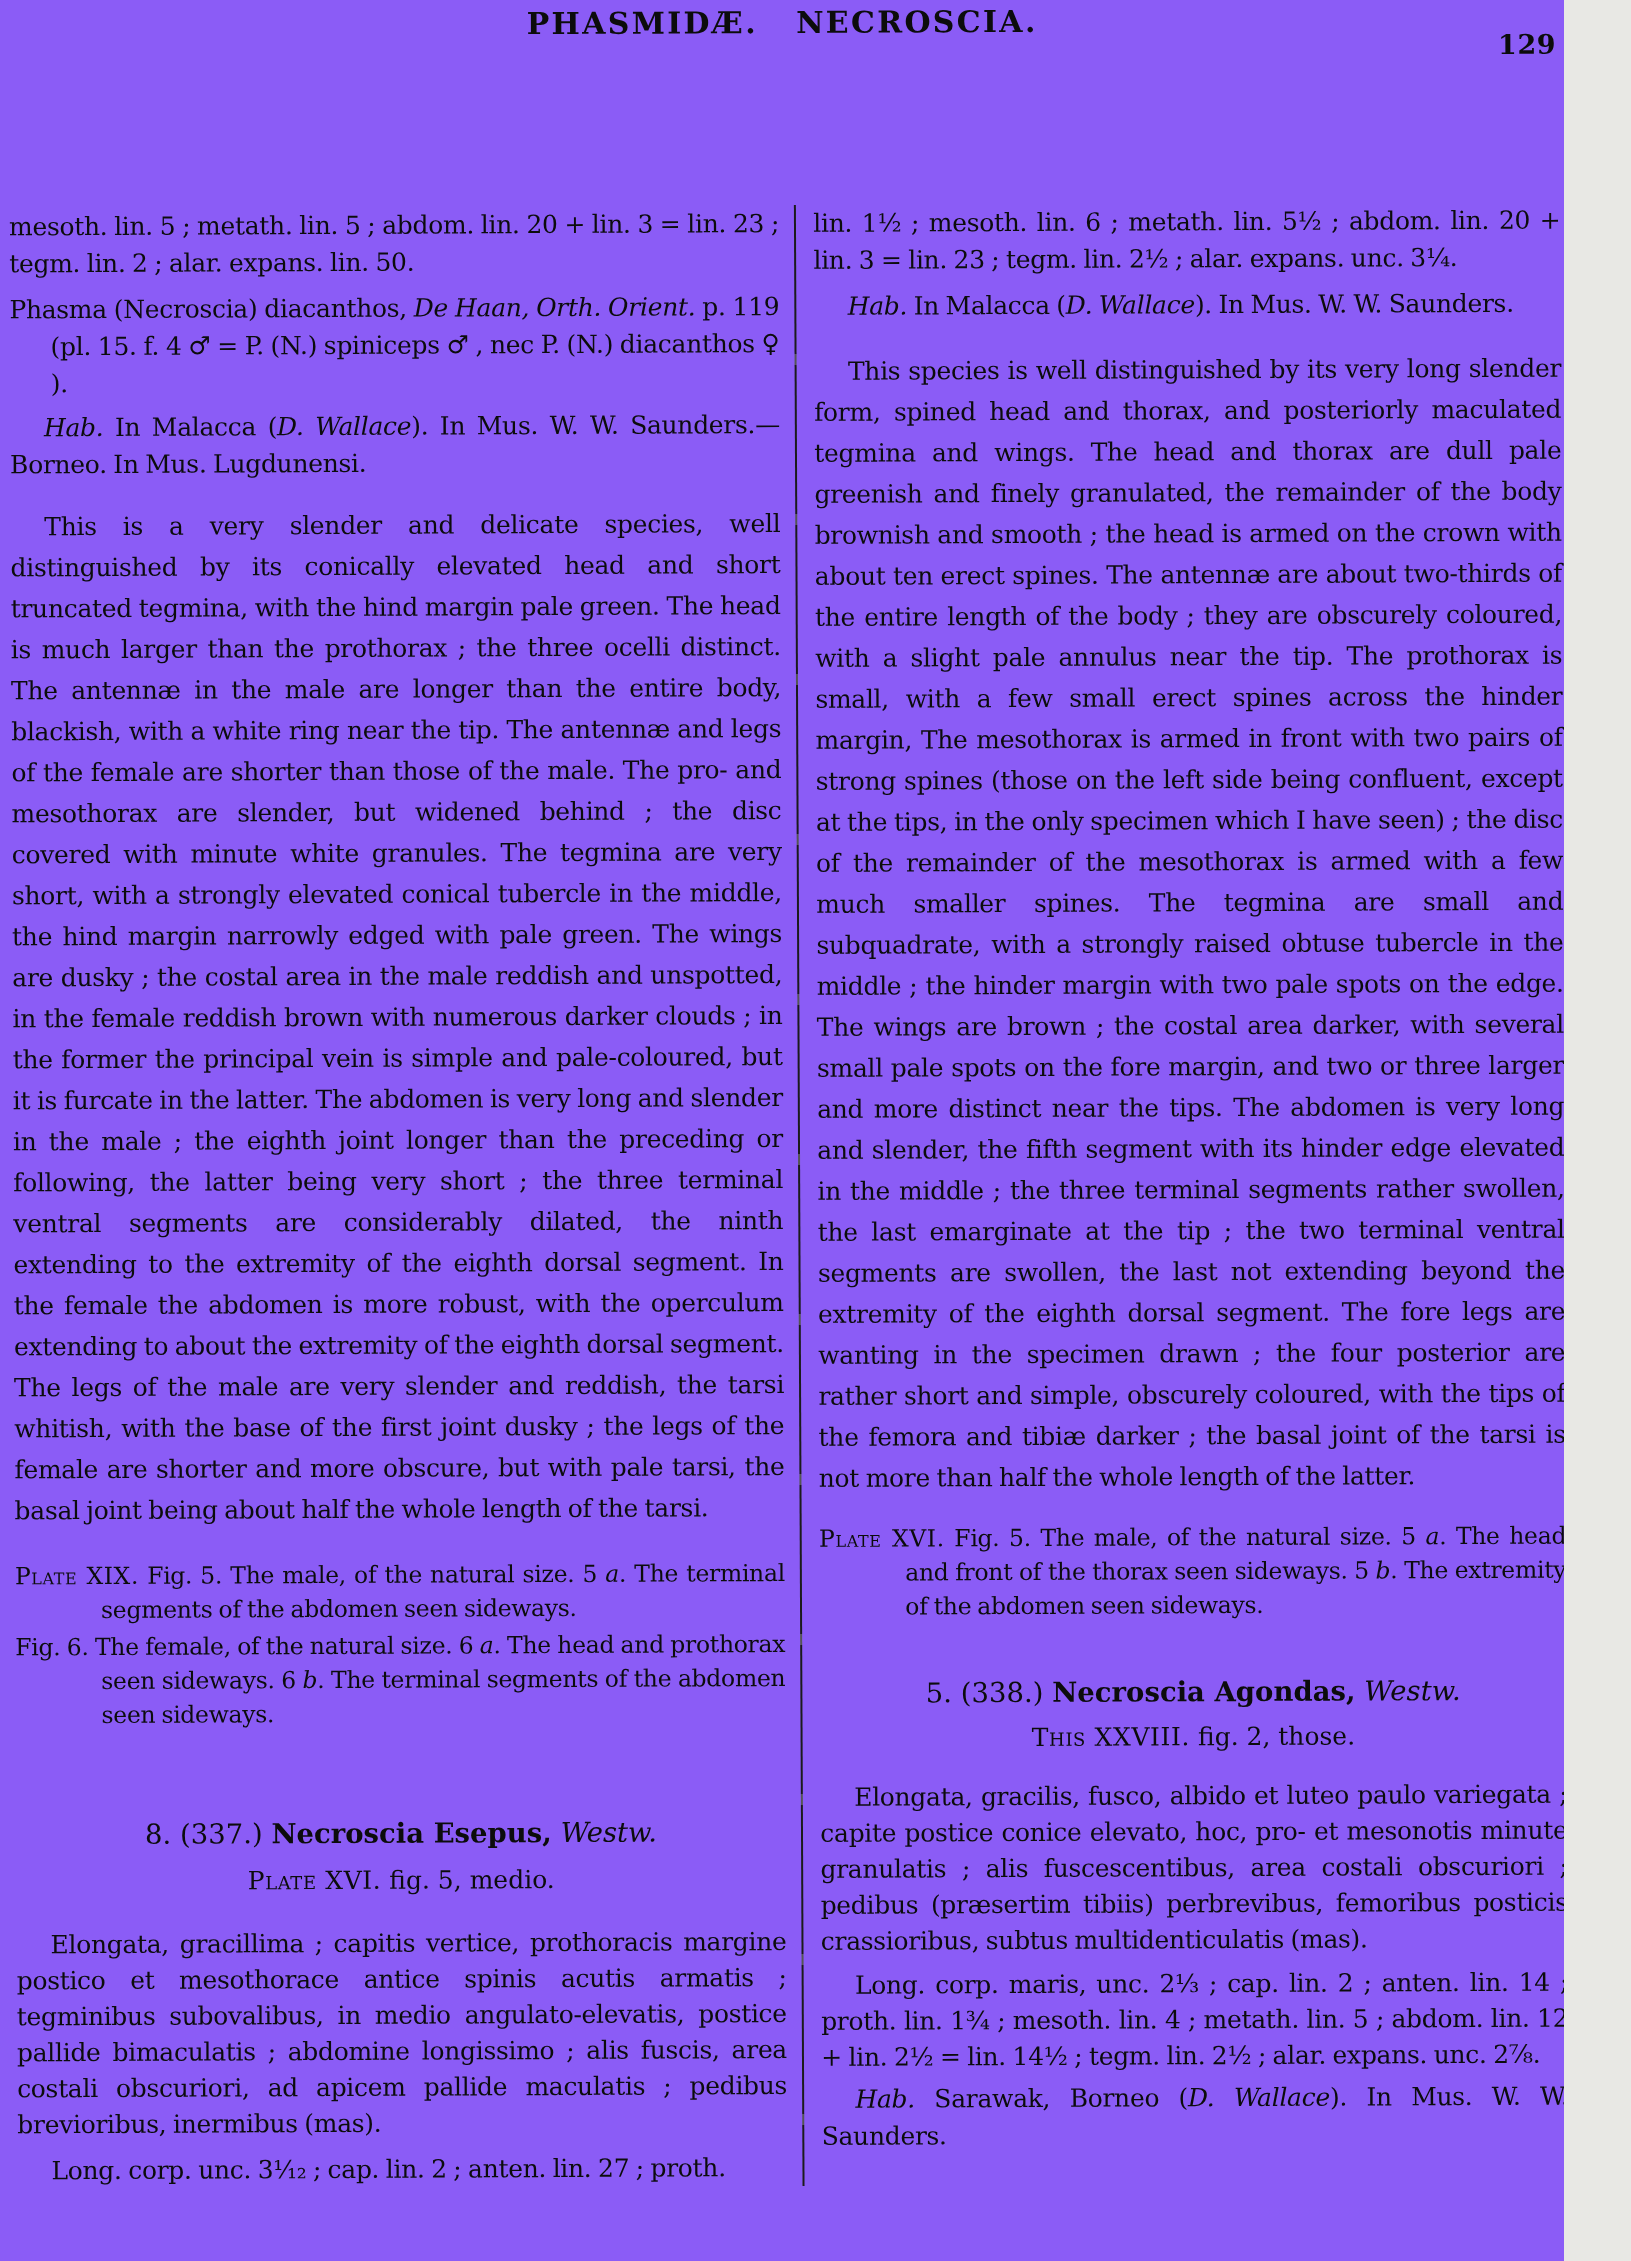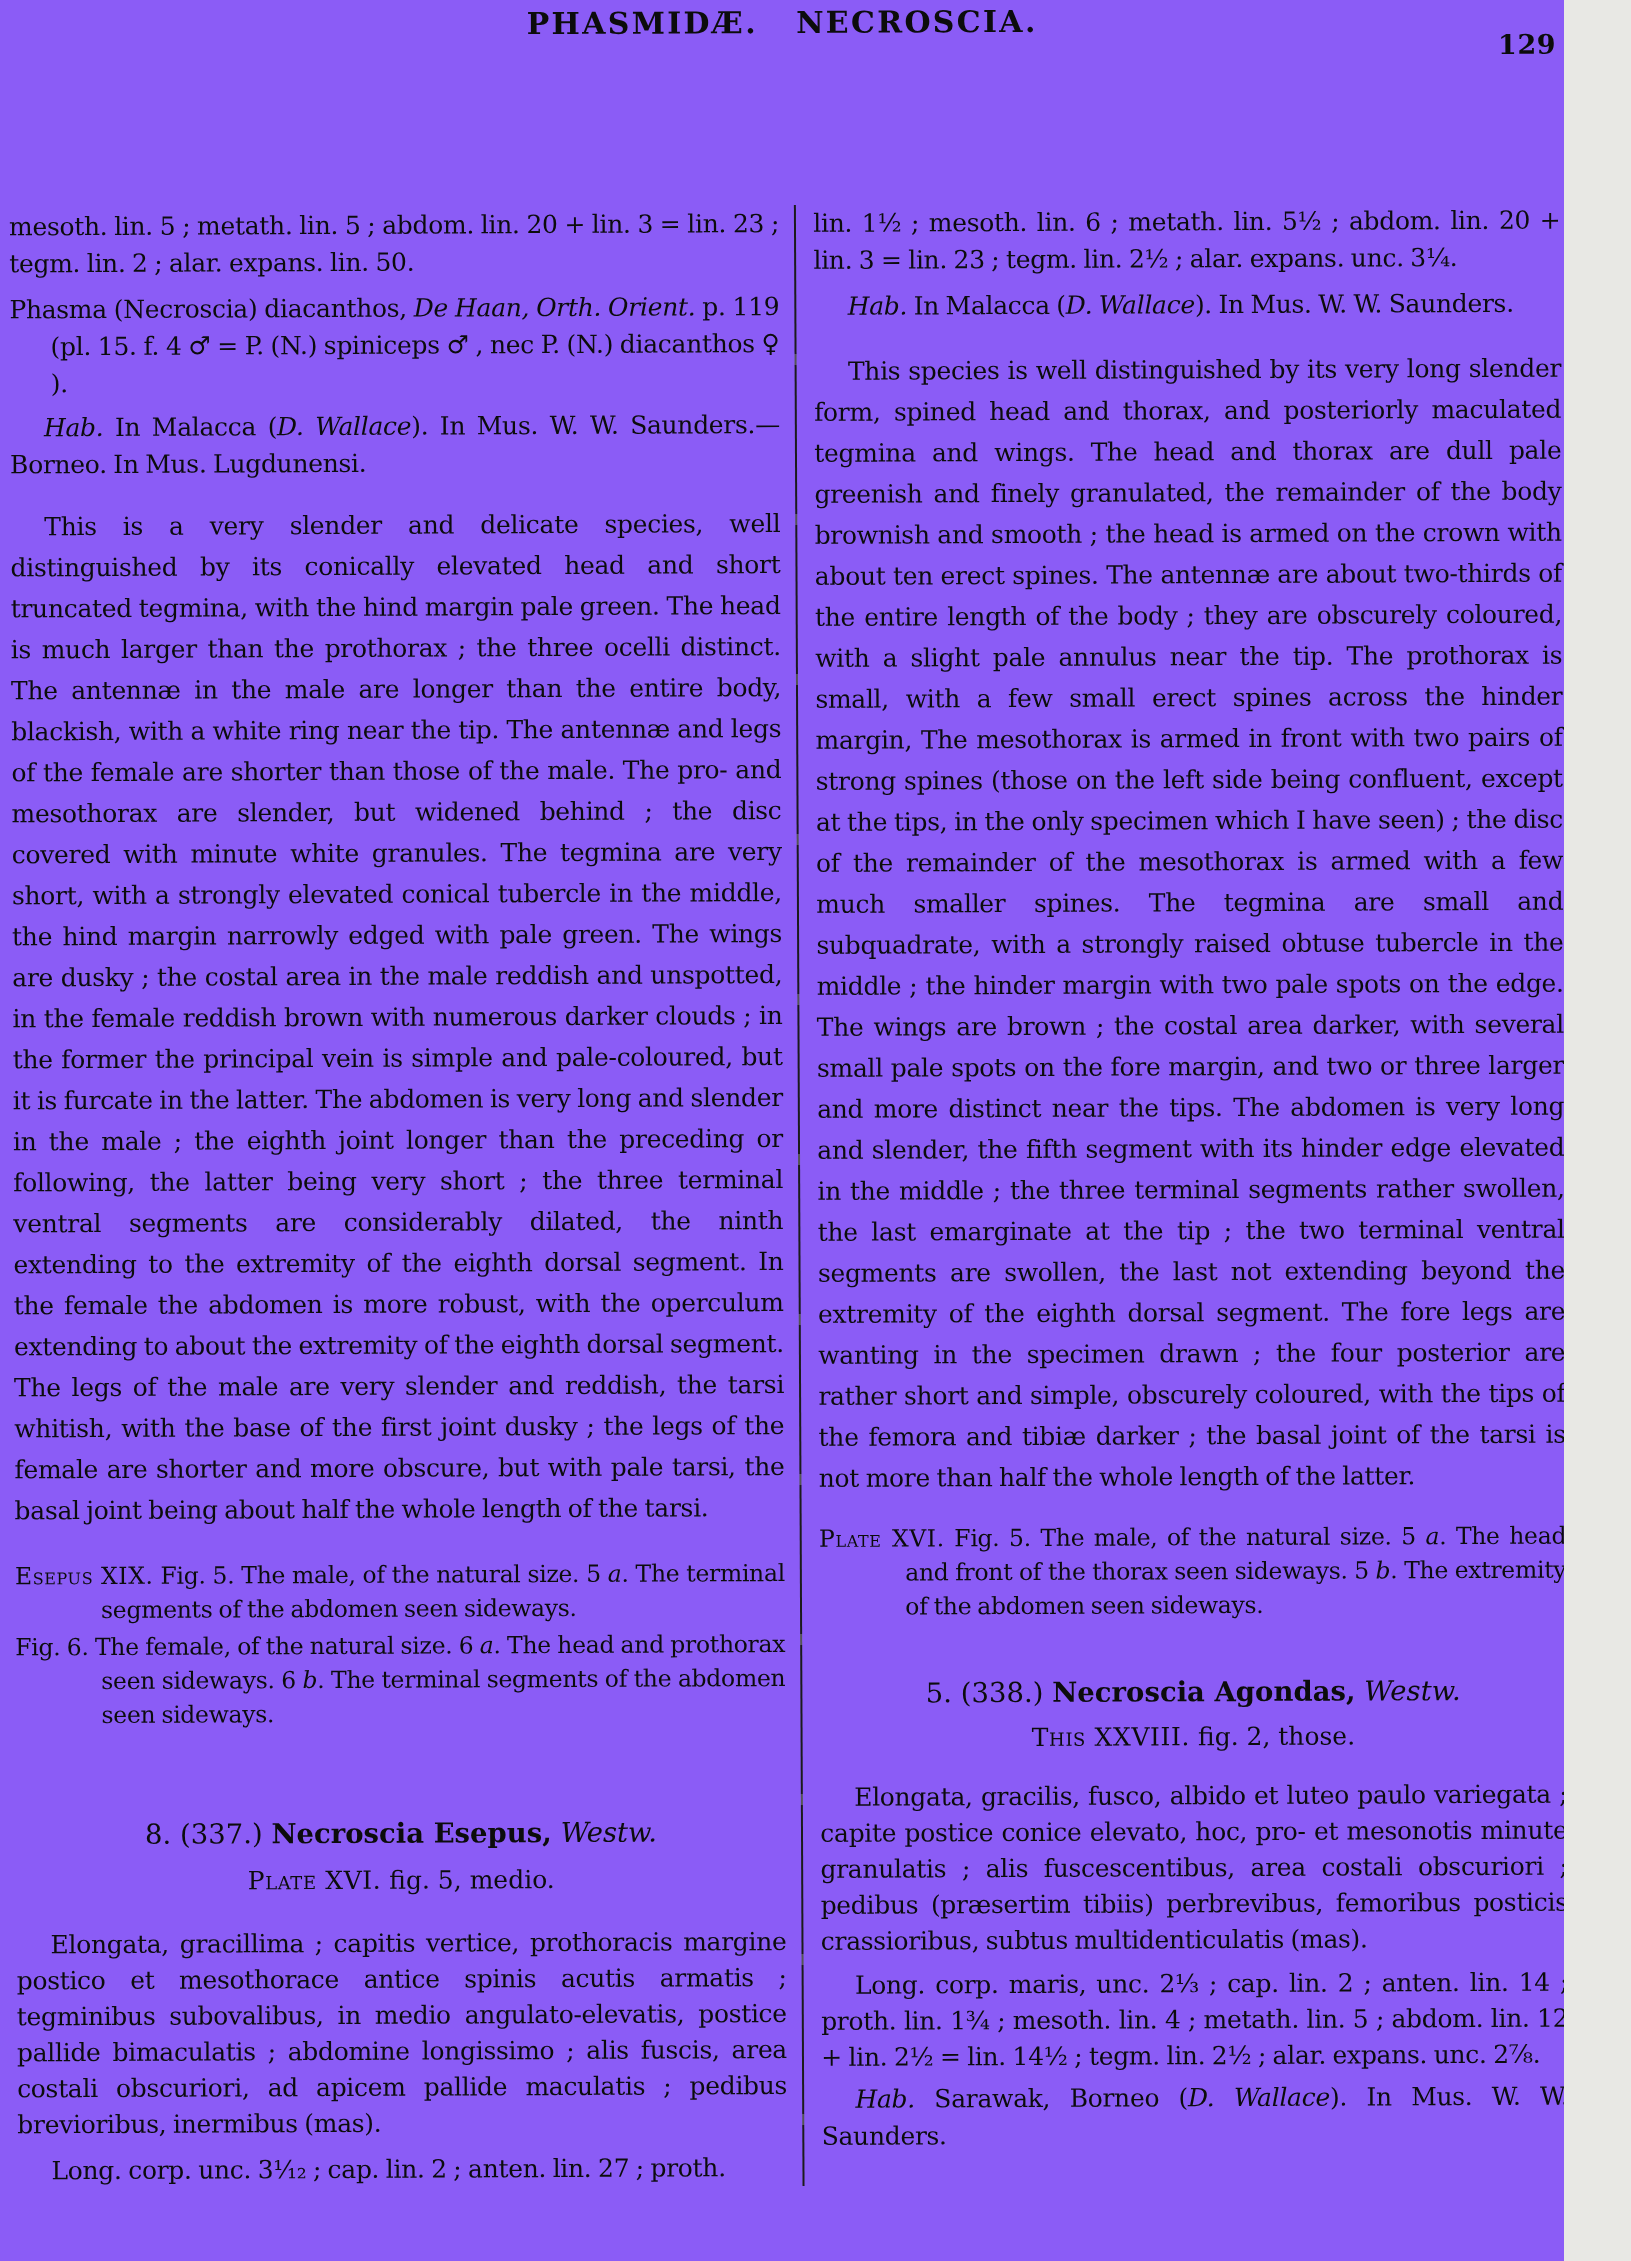--- a/index.html
+++ b/index.html
@@ -100,21 +100,21 @@
 
       <section class="col col-left">
         <p class="meas l-p1">mesoth. lin. 5 ; metath. lin. 5 ; abdom. lin. 20 + lin. 3 = lin. 23 ; tegm. lin. 2 ; alar. expans. lin. 50.</p>
 
         <p class="syn hang-syn l-syn"><span>Phasma (Necroscia) diacanthos, </span><span class="it">De Haan, Orth. Orient.</span><span> p. 119 (pl. 15. f. 4 ♂ = P. (N.) spiniceps ♂ , nec P. (N.) diacanthos ♀ ).</span></p>
 
         <p class="syn indent l-hab"><span class="it">Hab.</span><span> In Malacca (</span><span class="it">D. Wallace</span><span>). In Mus. W. W. Saunders.—Borneo. In Mus. Lugdunensi.</span></p>
 
         <p class="body-t indent l-desc">This is a very slender and delicate species, well distinguished by its conically elevated head and short truncated tegmina, with the hind margin pale green. The head is much larger than the prothorax ; the three ocelli distinct. The antennæ in the male are longer than the entire body, blackish, with a white ring near the tip. The antennæ and legs of the female are shorter than those of the male. The pro- and mesothorax are slender, but widened behind ; the disc covered with minute white granules. The tegmina are very short, with a strongly elevated conical tubercle in the middle, the hind margin narrowly edged with pale green. The wings are dusky ; the costal area in the male reddish and unspotted, in the female reddish brown with numerous darker clouds ; in the former the principal vein is simple and pale-coloured, but it is furcate in the latter. The abdomen is very long and slender in the male ; the eighth joint longer than the preceding or following, the latter being very short ; the three terminal ventral segments are considerably dilated, the ninth extending to the extremity of the eighth dorsal segment. In the female the abdomen is more robust, with the operculum extending to about the extremity of the eighth dorsal segment. The legs of the male are very slender and reddish, the tarsi whitish, with the base of the first joint dusky ; the legs of the female are shorter and more obscure, but with pale tarsi, the basal joint being about half the whole length of the tarsi.</p>
 
-        <p class="caption hang-cap l-cap1"><span class="sc">Esepus XIX.</span><span> Fig. 5. The male, of the natural size. 5 </span><span class="it">a</span><span>. The terminal segments of the abdomen seen sideways.</span></p>
+        <p class="caption hang-cap l-cap1"><span class="sc">Plate XIX.</span><span> Fig. 5. The male, of the natural size. 5 </span><span class="it">a</span><span>. The terminal segments of the abdomen seen sideways.</span></p>
 
         <p class="caption hang-cap l-cap2"><span>Fig. 6. The female, of the natural size. 6 </span><span class="it">a</span><span>. The head and prothorax seen sideways. 6 </span><span class="it">b</span><span>. The terminal segments of the abdomen seen sideways.</span></p>
 
         <h2 class="species-heading l-h"><span>8. (337.) </span><span class="bd">Necroscia Esepus,</span><span> </span><span class="it">Westw.</span></h2>
 
         <h3 class="plate-heading l-ph"><span class="sc">Plate XVI.</span><span> fig. 5, medio.</span></h3>
 
         <p class="latin indent l-lat">Elongata, gracillima ; capitis vertice, prothoracis margine postico et mesothorace antice spinis acutis armatis ; tegminibus subovalibus, in medio angulato-elevatis, postice pallide bimaculatis ; abdomine longissimo ; alis fuscis, area costali obscuriori, ad apicem pallide maculatis ; pedibus brevioribus, inermibus (mas).</p>
 
         <p class="latin indent">Long. corp. unc. 3¹⁄₁₂ ; cap. lin. 2 ; anten. lin. 27 ; proth.</p>

